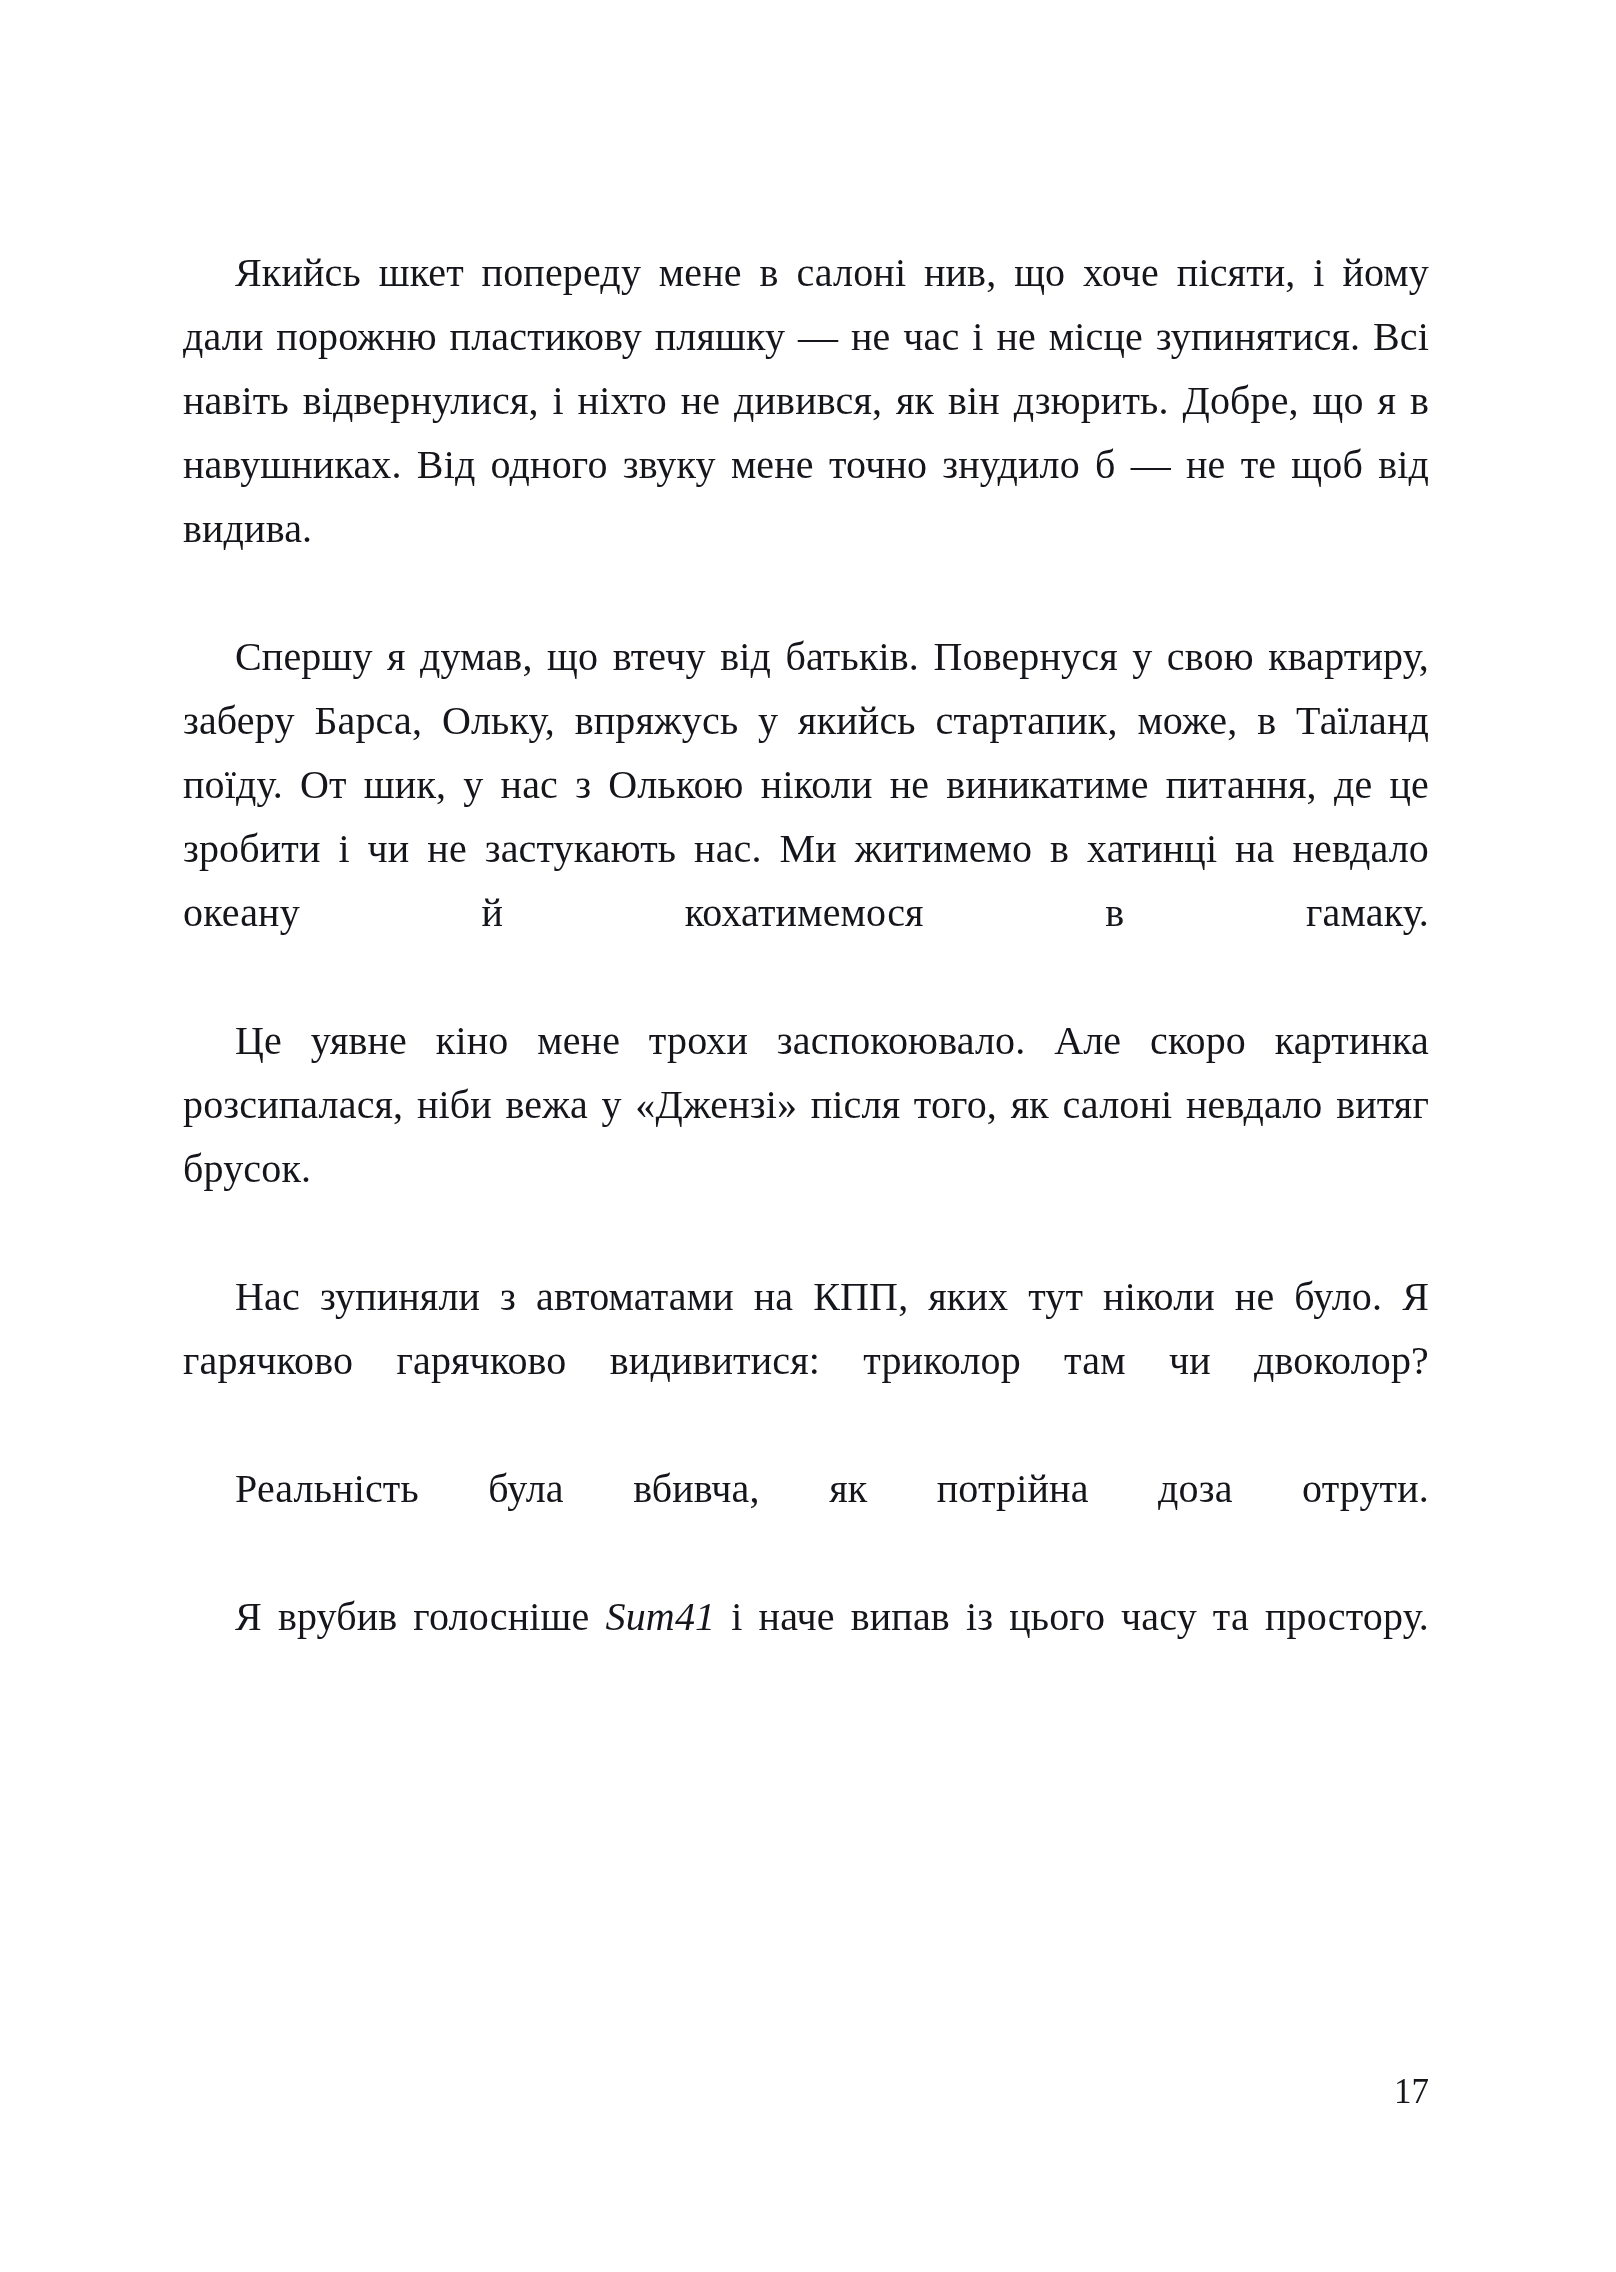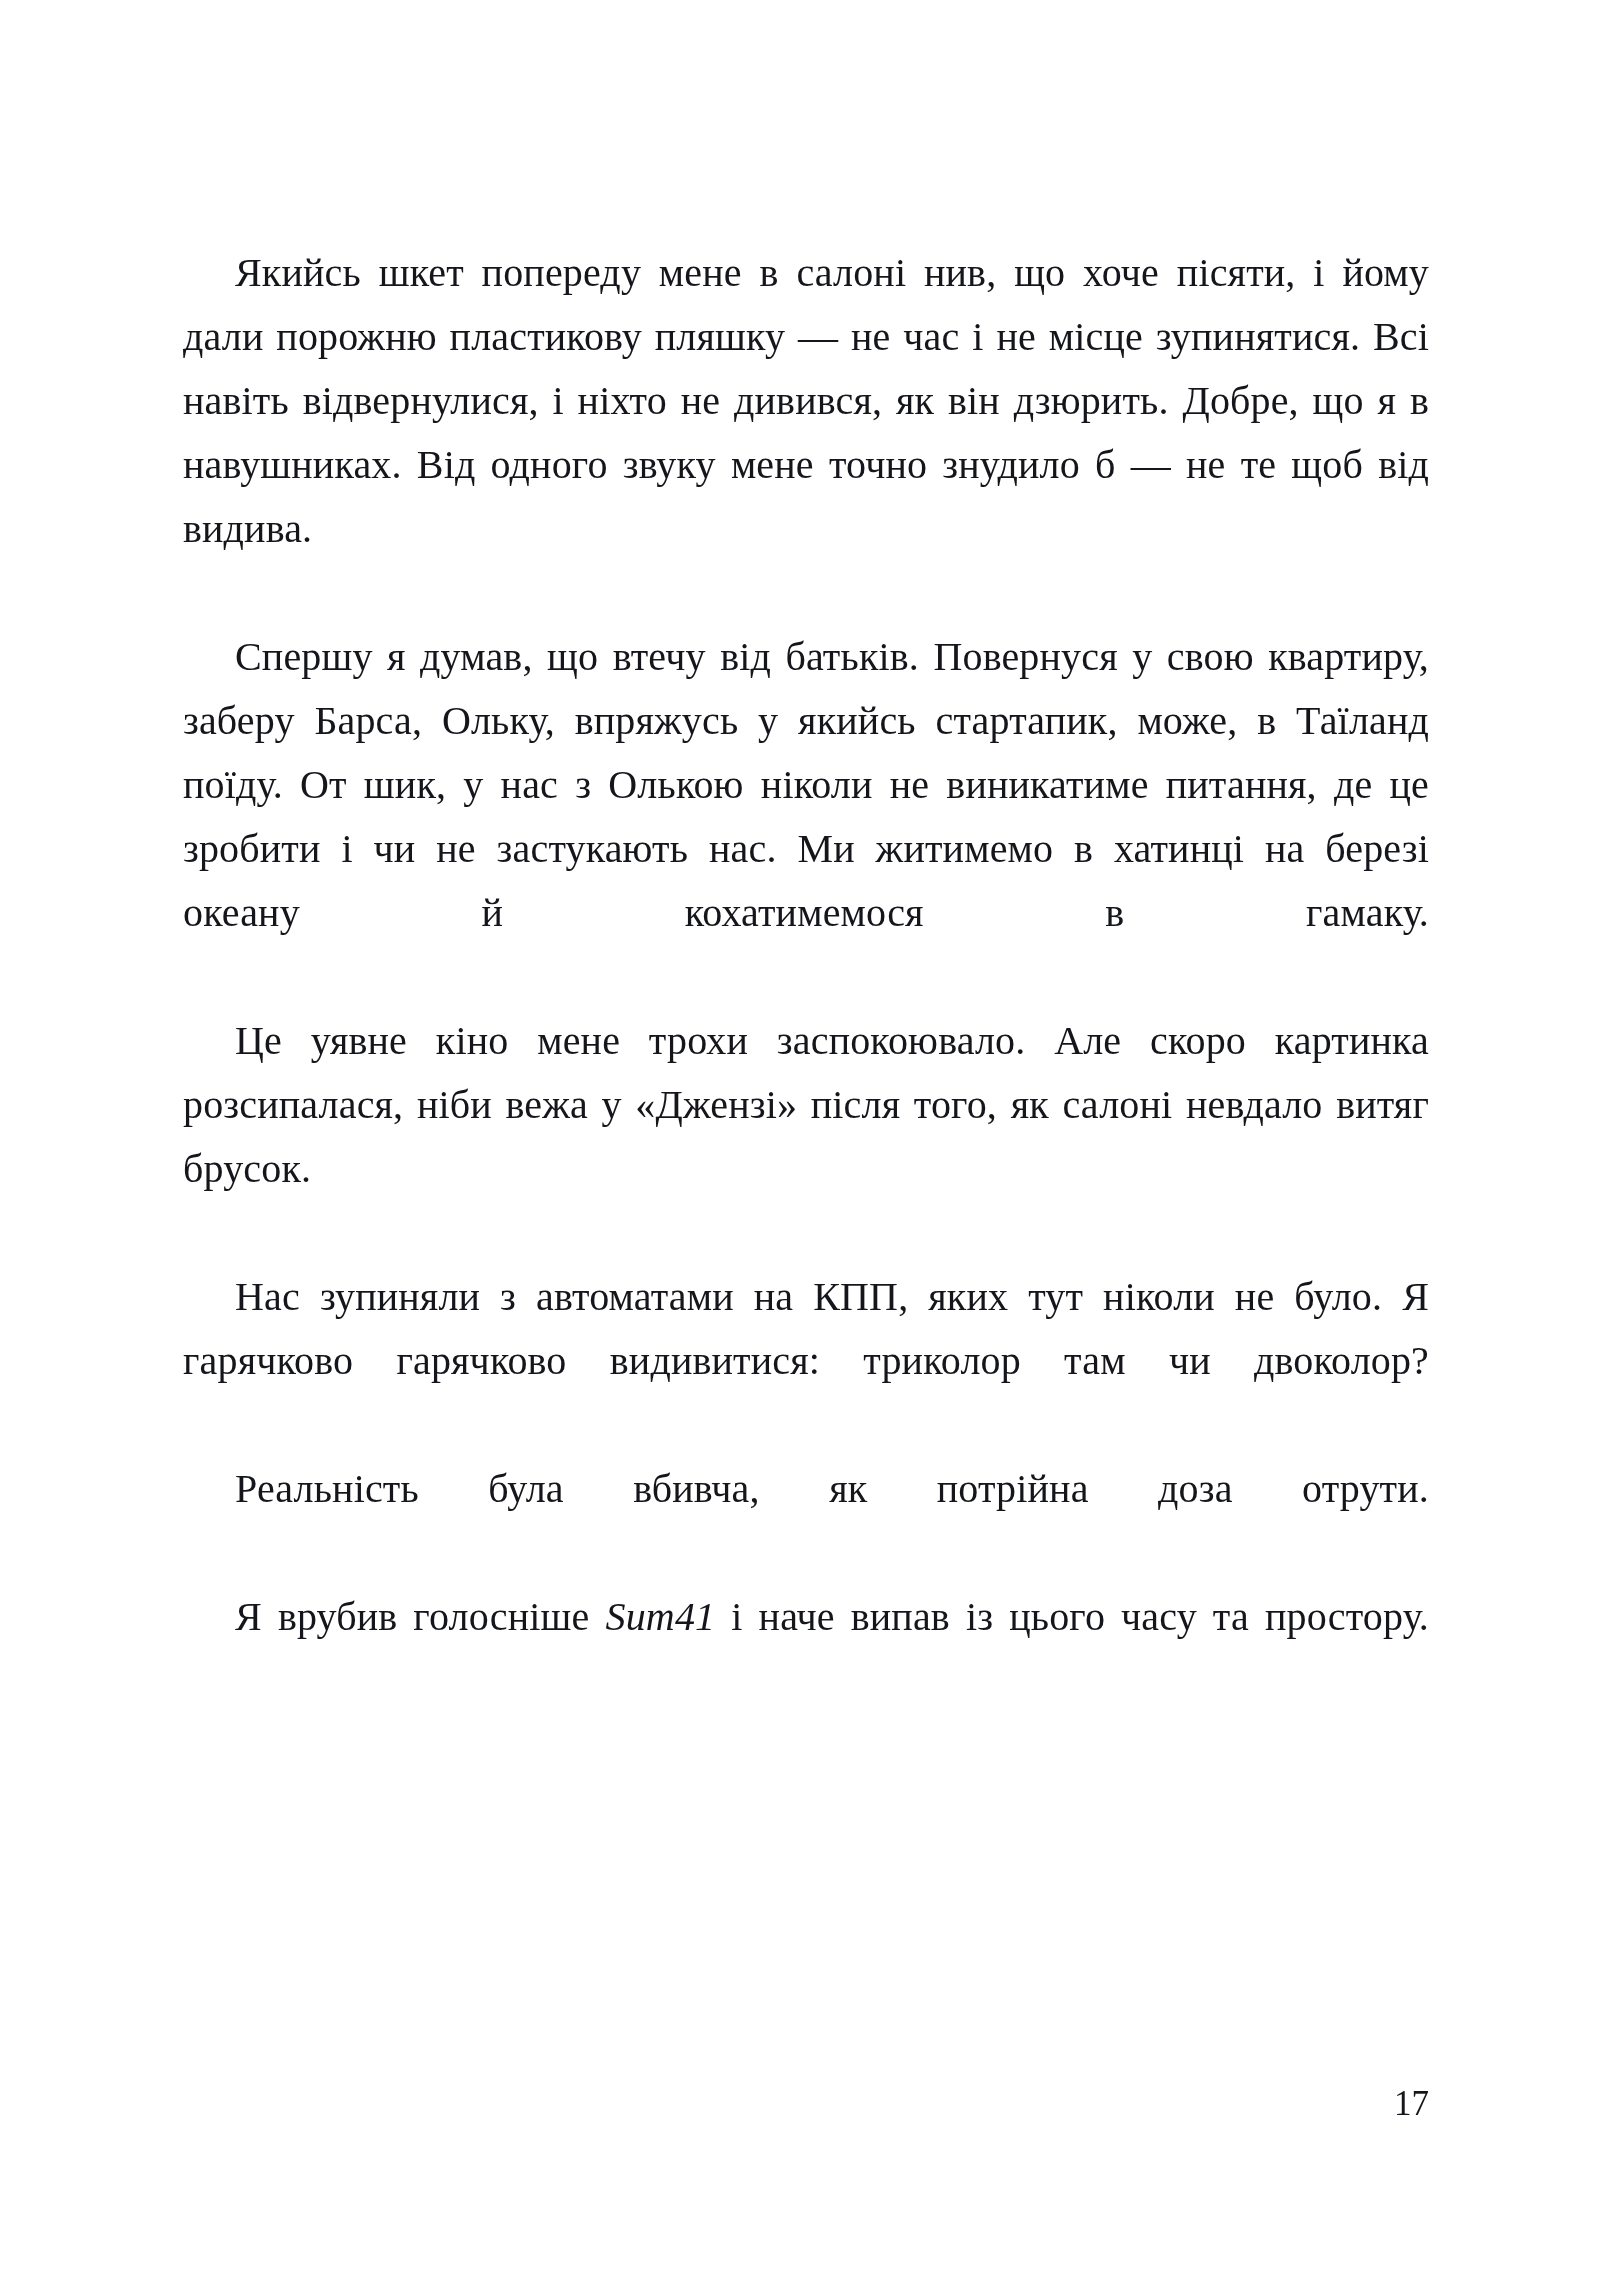--- a/index.html
+++ b/index.html
@@ -49,35 +49,35 @@
   
   .para:after {
     content: "";
     display: inline-block;
     width: 100%;
   }
 
   .folio {
     position: absolute;
     right: 187px;
-    bottom: 152px;
+    bottom: 164px;
     font-family: "Liberation Serif", "DejaVu Serif", serif;
     font-size: 35px;
     line-height: 1;
     color: #15161c;
   }
 </style>
 </head>
 <body>
 
 <div class="page">
 
   <div class="text-block">
     <p class="para">Якийсь шкет попереду мене в салоні нив, що хоче пісяти, і йому дали порожню пластикову пляшку — не час і не місце зупинятися. Всі навіть відвернулися, і ніхто не дивився, як він дзюрить. Добре, що я в навушниках. Від одного звуку мене точно знудило б — не те щоб від видива.</p>
-    <p class="para">Спершу я думав, що втечу від батьків. Повернуся у свою квартиру, заберу Барса, Ольку, впряжусь у якийсь стартапик, може, в Таїланд поїду. От шик, у нас з Олькою ніколи не виникатиме питання, де це зробити і чи не застукають нас. Ми житимемо в хатинці на березі океану й кохатимемося в гамаку.</p>
+    <p class="para">Спершу я думав, що втечу від батьків. Повернуся у свою квартиру, заберу Барса, Ольку, впряжусь у якийсь стартапик, може, в Таїланд поїду. От шик, у нас з Олькою ніколи не виникатиме питання, де це зробити і чи не застукають нас. Ми житимемо в хатинці на невдало океану й кохатимемося в гамаку.</p>
     <p class="para">Це уявне кіно мене трохи заспокоювало. Але скоро картинка розсипалася, ніби вежа у «Джензі» після того, як салоні невдало витяг брусок.</p>
     <p class="para">Нас зупиняли з автоматами на КПП, яких тут ніколи не було. Я гарячково гарячково видивитися: триколор там чи двоколор?</p>
     <p class="para">Реальність була вбивча, як потрійна доза отрути.</p>
     <p class="para">Я врубив голосніше <em>Sum41</em> і наче випав із цього часу та простору.</p>
 
   </div>
 
   <div class="folio">17</div>
 
 </div>

